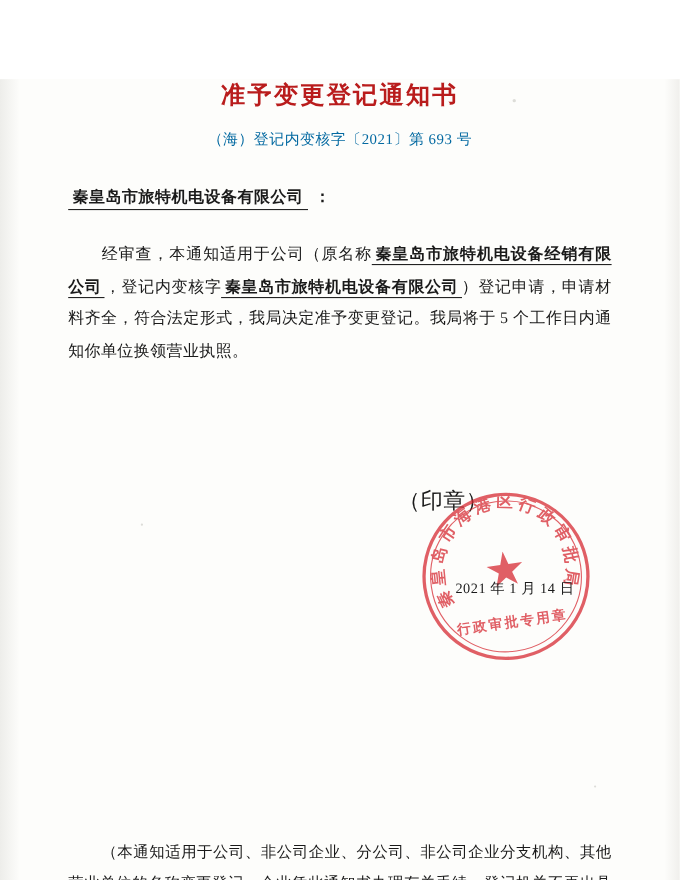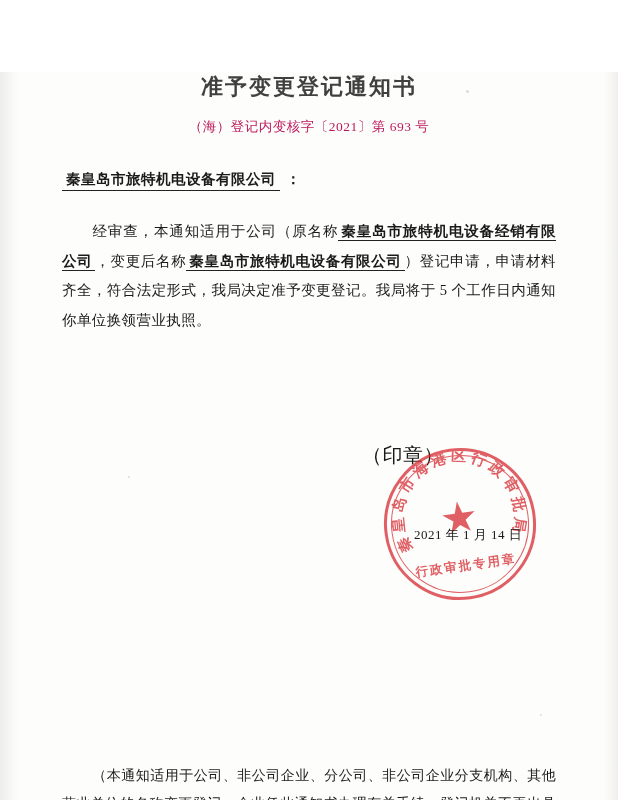--- a/index.html
+++ b/index.html
@@ -42,28 +42,28 @@
     position: relative;
     padding: 0 62px;
     z-index: 2;
   }
   .doc-title {
     text-align: center;
     font-size: 22px;
     font-weight: bold;
     letter-spacing: 2px;
     margin-top: 72px;
-    color: #404040;
+    color: #b91c1c;
   }
   .doc-number {
     text-align: center;
     font-size: 13.5px;
     margin-top: 16px;
     letter-spacing: 0.5px;
-    color: #be185d;
+    color: #0369a1;
   }
   .addressee-line {
     margin-top: 34px;
     font-size: 14.5px;
     font-weight: bold;
     display: flex;
     align-items: baseline;
   }
   .addressee-name {
     border-bottom: 1px solid #222;
@@ -200,21 +200,21 @@
     <div class="doc-title">准予变更登记通知书</div>
 
     <div class="doc-number">（海）登记内变核字〔2021〕第 693 号</div>
 
     <div class="addressee-line">
       <span class="addressee-name">秦皇岛市旅特机电设备有限公司</span>
       <span class="addressee-colon">：</span>
     </div>
 
     <div class="body-text">
-      <span class="indent"></span><span>经审查，本通知适用于公司（原名称</span><span class="u-name">秦皇岛市旅特机电设备经销有限公司</span><span>，变更后名称</span><span class="u-name">秦皇岛市旅特机电设备有限公司</span><span>）登记申请，申请材料齐全，符合法定形式，我局决定准予变更登记。我局将于 5 个工作日内通知你单位换领营业执照。</span>
+      <span class="indent"></span><span>经审查，本通知适用于公司（原名称</span><span class="u-name">秦皇岛市旅特机电设备经销有限公司</span><span>，登记内变核字</span><span class="u-name">秦皇岛市旅特机电设备有限公司</span><span>）登记申请，申请材料齐全，符合法定形式，我局决定准予变更登记。我局将于 5 个工作日内通知你单位换领营业执照。</span>
     </div>
 
     <div class="sign-block">
       <span class="seal-label">（印章）</span>
 
       <div class="seal">
         <div class="ring-inner"></div>
         <svg class="seal-arc" viewBox="0 0 146 146">
           <defs>
             <path id="arcTop" d="M 20,84 A 56,56 0 1 1 126,84" fill="none"></path>

